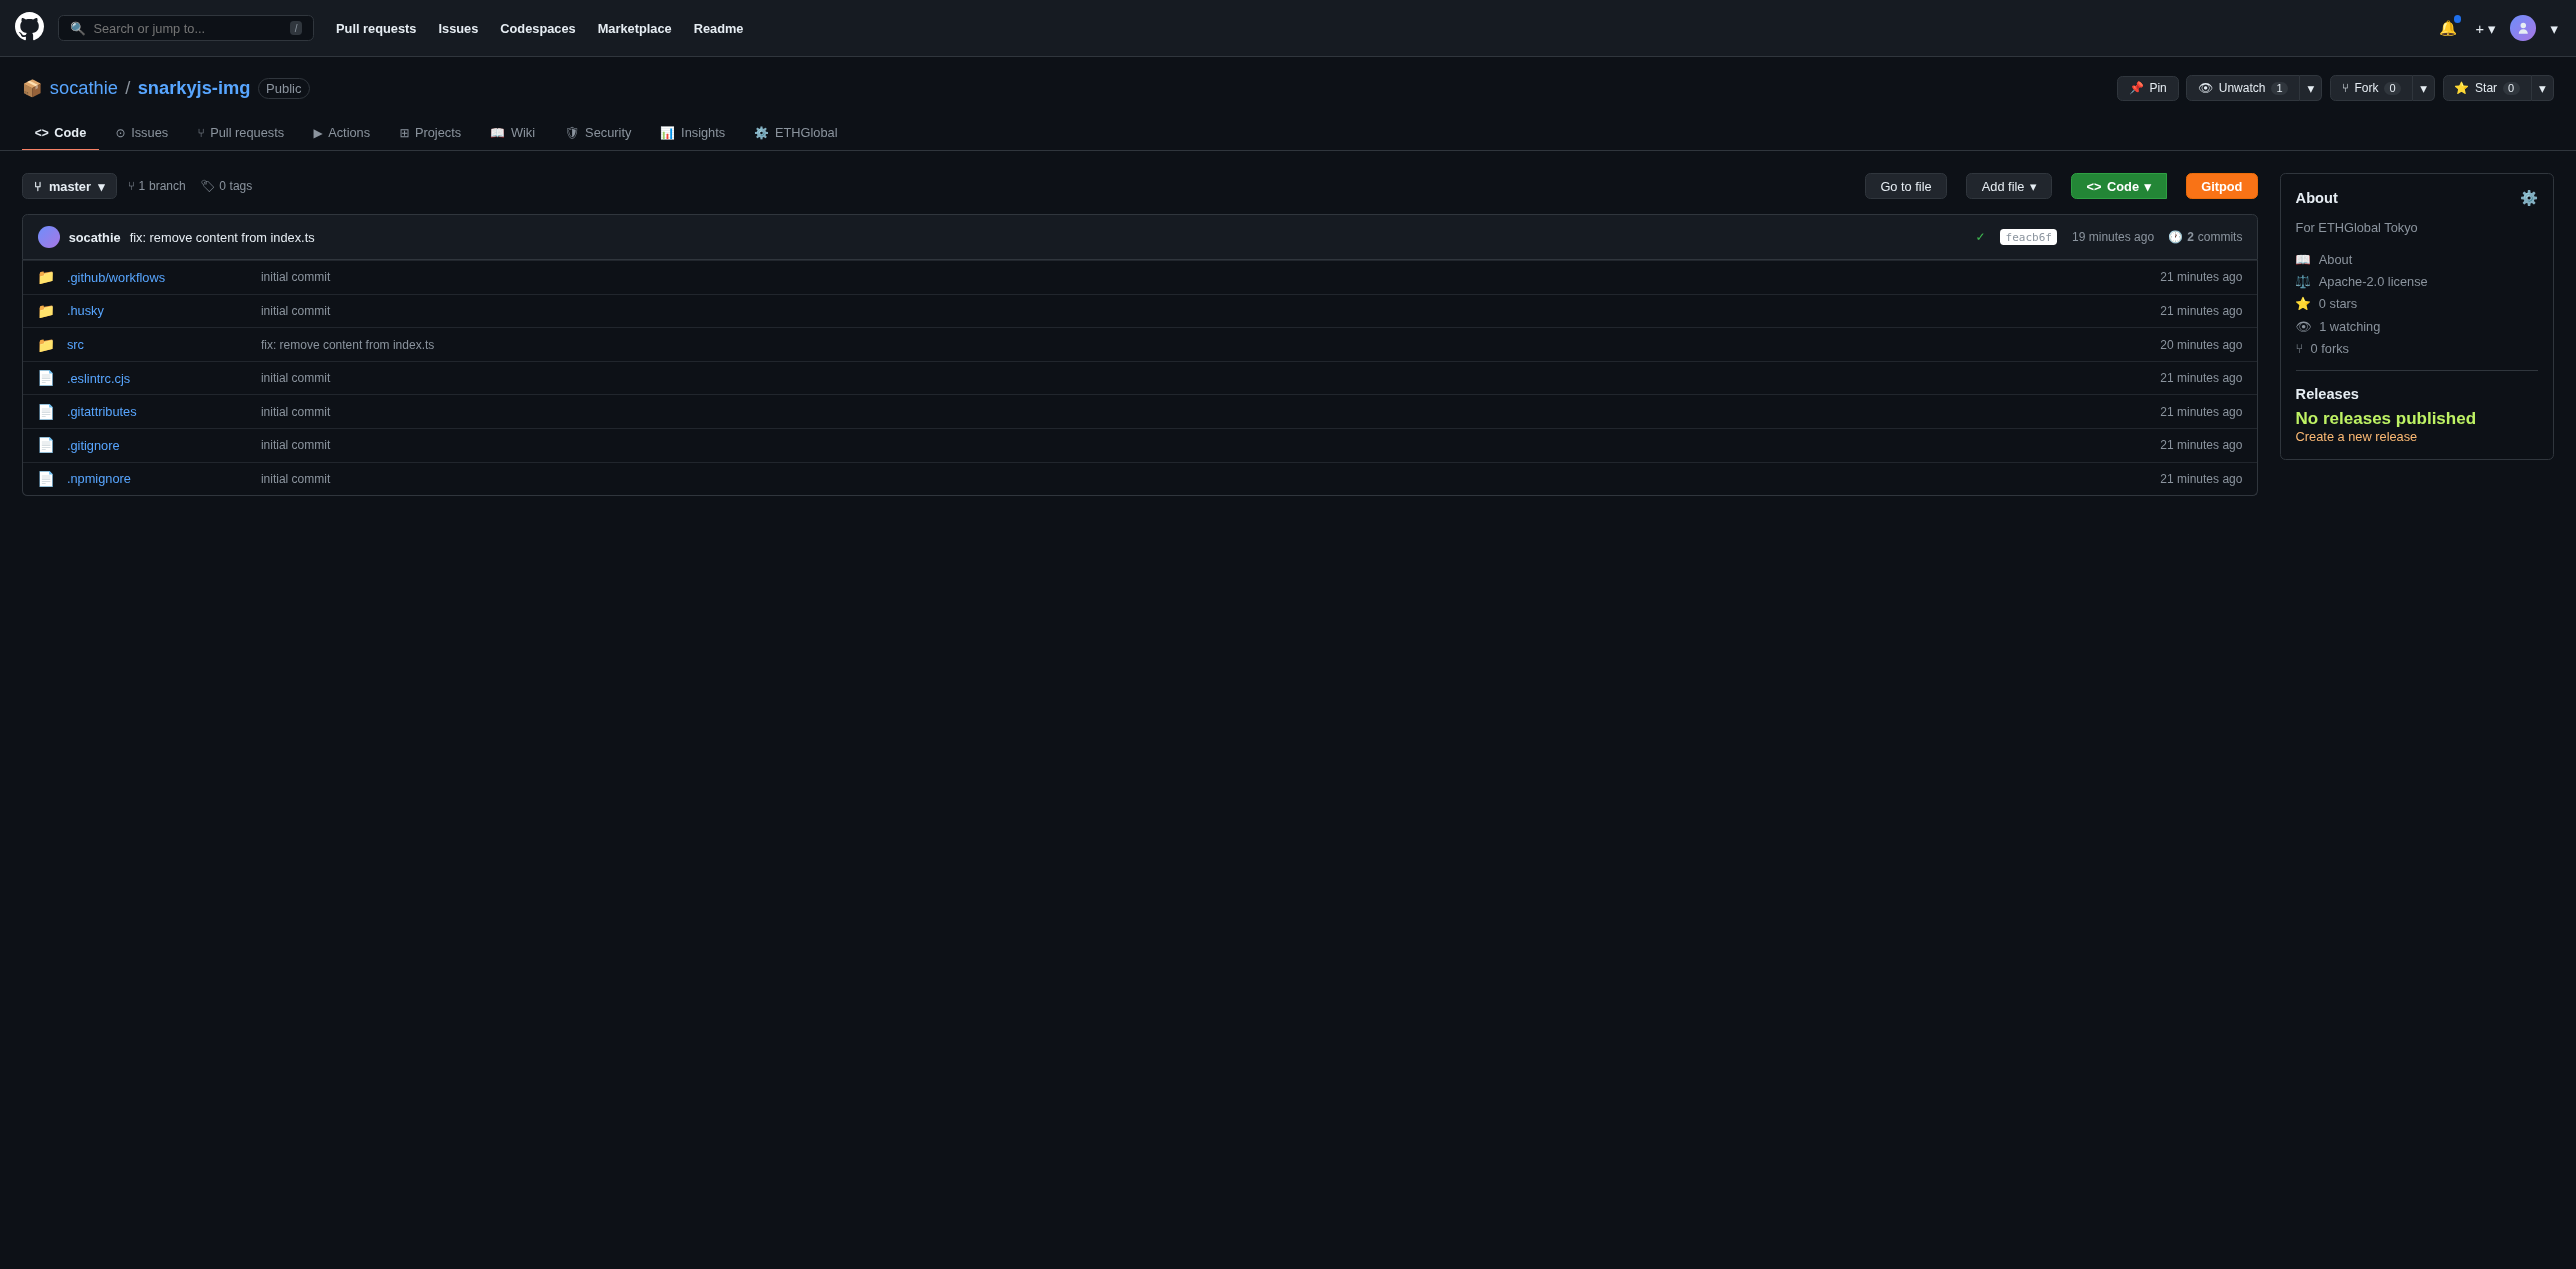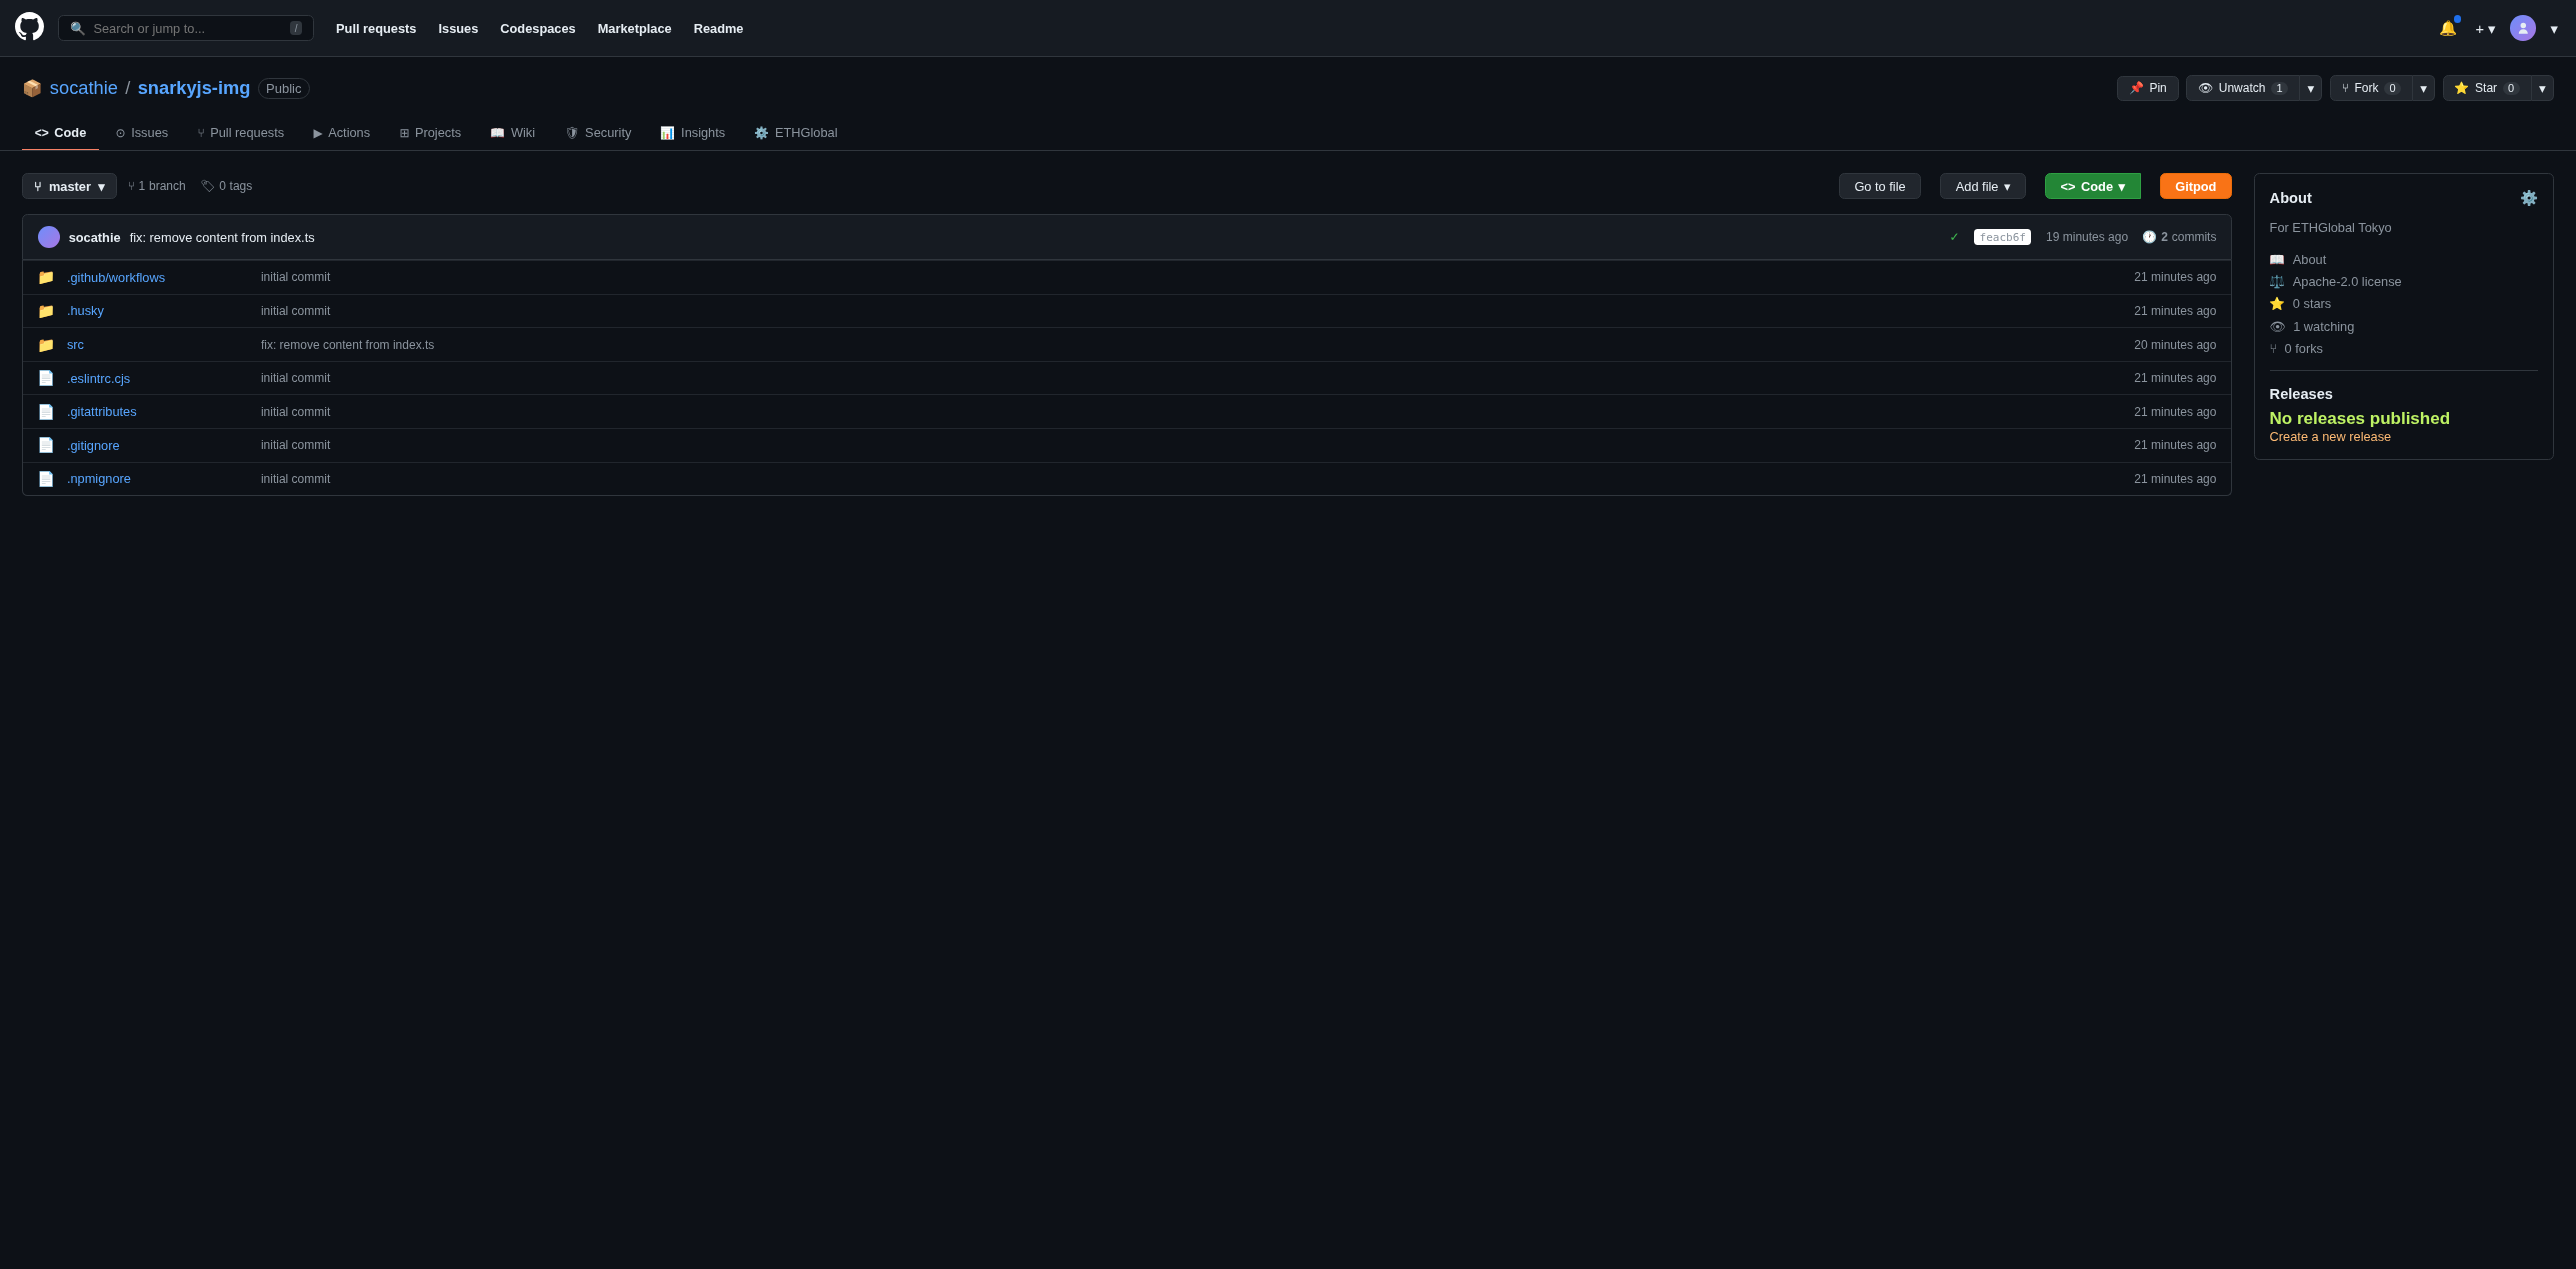--- a/index.html
+++ b/index.html
@@ -381,21 +381,21 @@
     }
     .file-time {
       color: #8b949e;
       font-size: 12px;
       margin-left: auto;
       white-space: nowrap;
     }
 
     
     .sidebar {
-      width: 300px;
+      width: 274px;
       flex-shrink: 0;
     }
     .about-section {
       border: 0.9px solid #30363d;
       border-radius: 5.5px;
       padding: 14.6px;
     }
     .about-header {
       display: flex;
       align-items: center;

